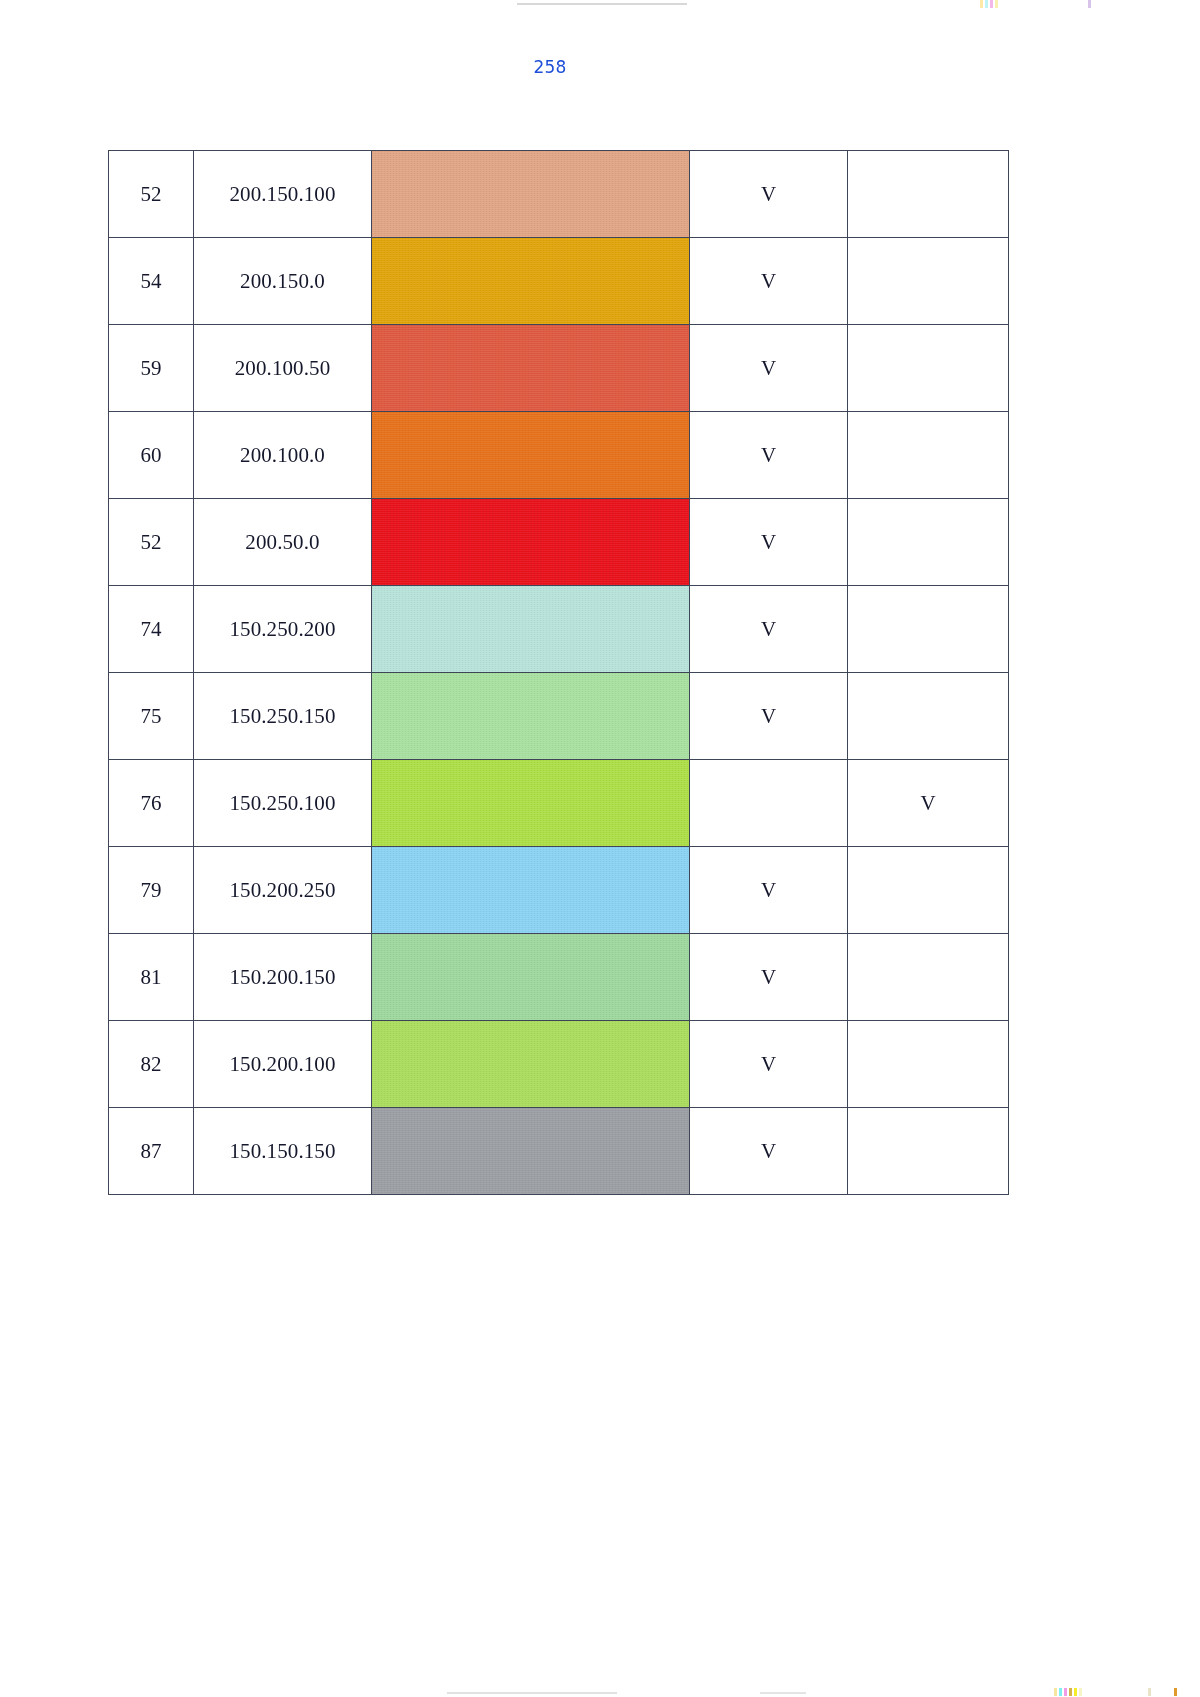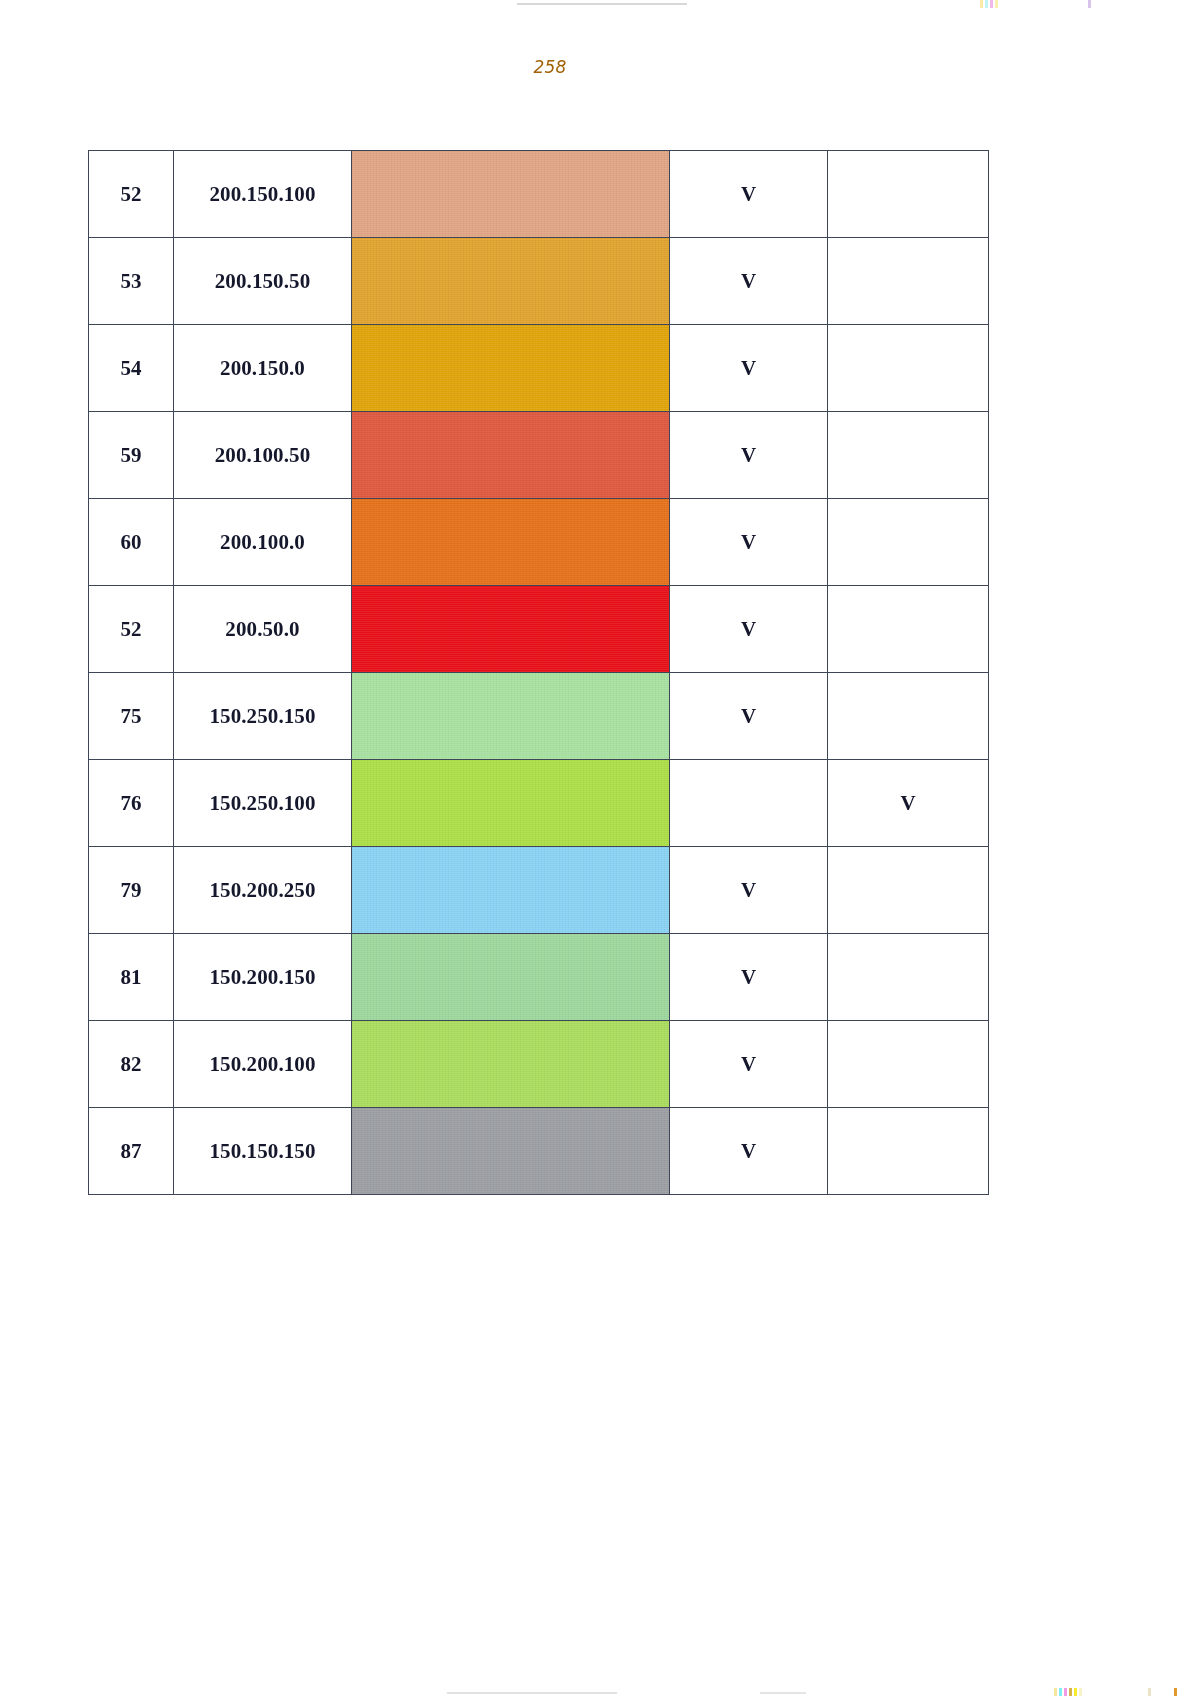--- a/index.html
+++ b/index.html
@@ -57,31 +57,29 @@
   .scan-br3 { bottom: 1px; left: 1174px; }
 
   .page-number {
     position: absolute;
     top: 57px;
     left: 0;
     width: 1100px;
     text-align: center;
     font-family: "DejaVu Sans", sans-serif;
     font-size: 17px;
-    color: #a16207;
+    color: #1d4ed8;
     letter-spacing: .2px;
-    font-style: italic;
   }
 
   .table-wrap {
     position: absolute;
-    left: 88px;
+    left: 108px;
     top: 150px;
     width: 900px;
-    font-weight: bold;
   }
   table.color-table {
     border-collapse: collapse;
     width: 900px;
     table-layout: fixed;
   }
   table.color-table col.c-index { width: 85px; }
   table.color-table col.c-code  { width: 178px; }
   table.color-table col.c-swatch{ width: 318px; }
   table.color-table col.c-v1    { width: 158px; }
@@ -148,29 +146,20 @@
         <tr>
           <td class="cell-index">52</td>
           <td class="cell-code">200.150.100</td>
           <td class="cell-swatch">
             <div class="swatch" style="background: rgb(223, 165, 132);"></div>
           </td>
           <td class="cell-mark">V</td>
           <td class="cell-mark"></td>
         </tr>
         <tr>
-          <td class="cell-index">53</td>
-          <td class="cell-code">200.150.50</td>
-          <td class="cell-swatch">
-            <div class="swatch" style="background: rgb(224, 163, 47);"></div>
-          </td>
-          <td class="cell-mark">V</td>
-          <td class="cell-mark"></td>
-        </tr>
-        <tr>
           <td class="cell-index">54</td>
           <td class="cell-code">200.150.0</td>
           <td class="cell-swatch">
             <div class="swatch" style="background: rgb(224, 164, 11);"></div>
           </td>
           <td class="cell-mark">V</td>
           <td class="cell-mark"></td>
         </tr>
         <tr>
           <td class="cell-index">59</td>
@@ -188,20 +177,29 @@
             <div class="swatch" style="background: rgb(229, 113, 27);"></div>
           </td>
           <td class="cell-mark">V</td>
           <td class="cell-mark"></td>
         </tr>
         <tr>
           <td class="cell-index">52</td>
           <td class="cell-code">200.50.0</td>
           <td class="cell-swatch">
             <div class="swatch" style="background: rgb(232, 17, 26);"></div>
+          </td>
+          <td class="cell-mark">V</td>
+          <td class="cell-mark"></td>
+        </tr>
+        <tr>
+          <td class="cell-index">74</td>
+          <td class="cell-code">150.250.200</td>
+          <td class="cell-swatch">
+            <div class="swatch" style="background: rgb(183, 226, 218);"></div>
           </td>
           <td class="cell-mark">V</td>
           <td class="cell-mark"></td>
         </tr>
         <tr>
           <td class="cell-index">75</td>
           <td class="cell-code">150.250.150</td>
           <td class="cell-swatch">
             <div class="swatch" style="background: rgb(168, 224, 160);"></div>
           </td>

